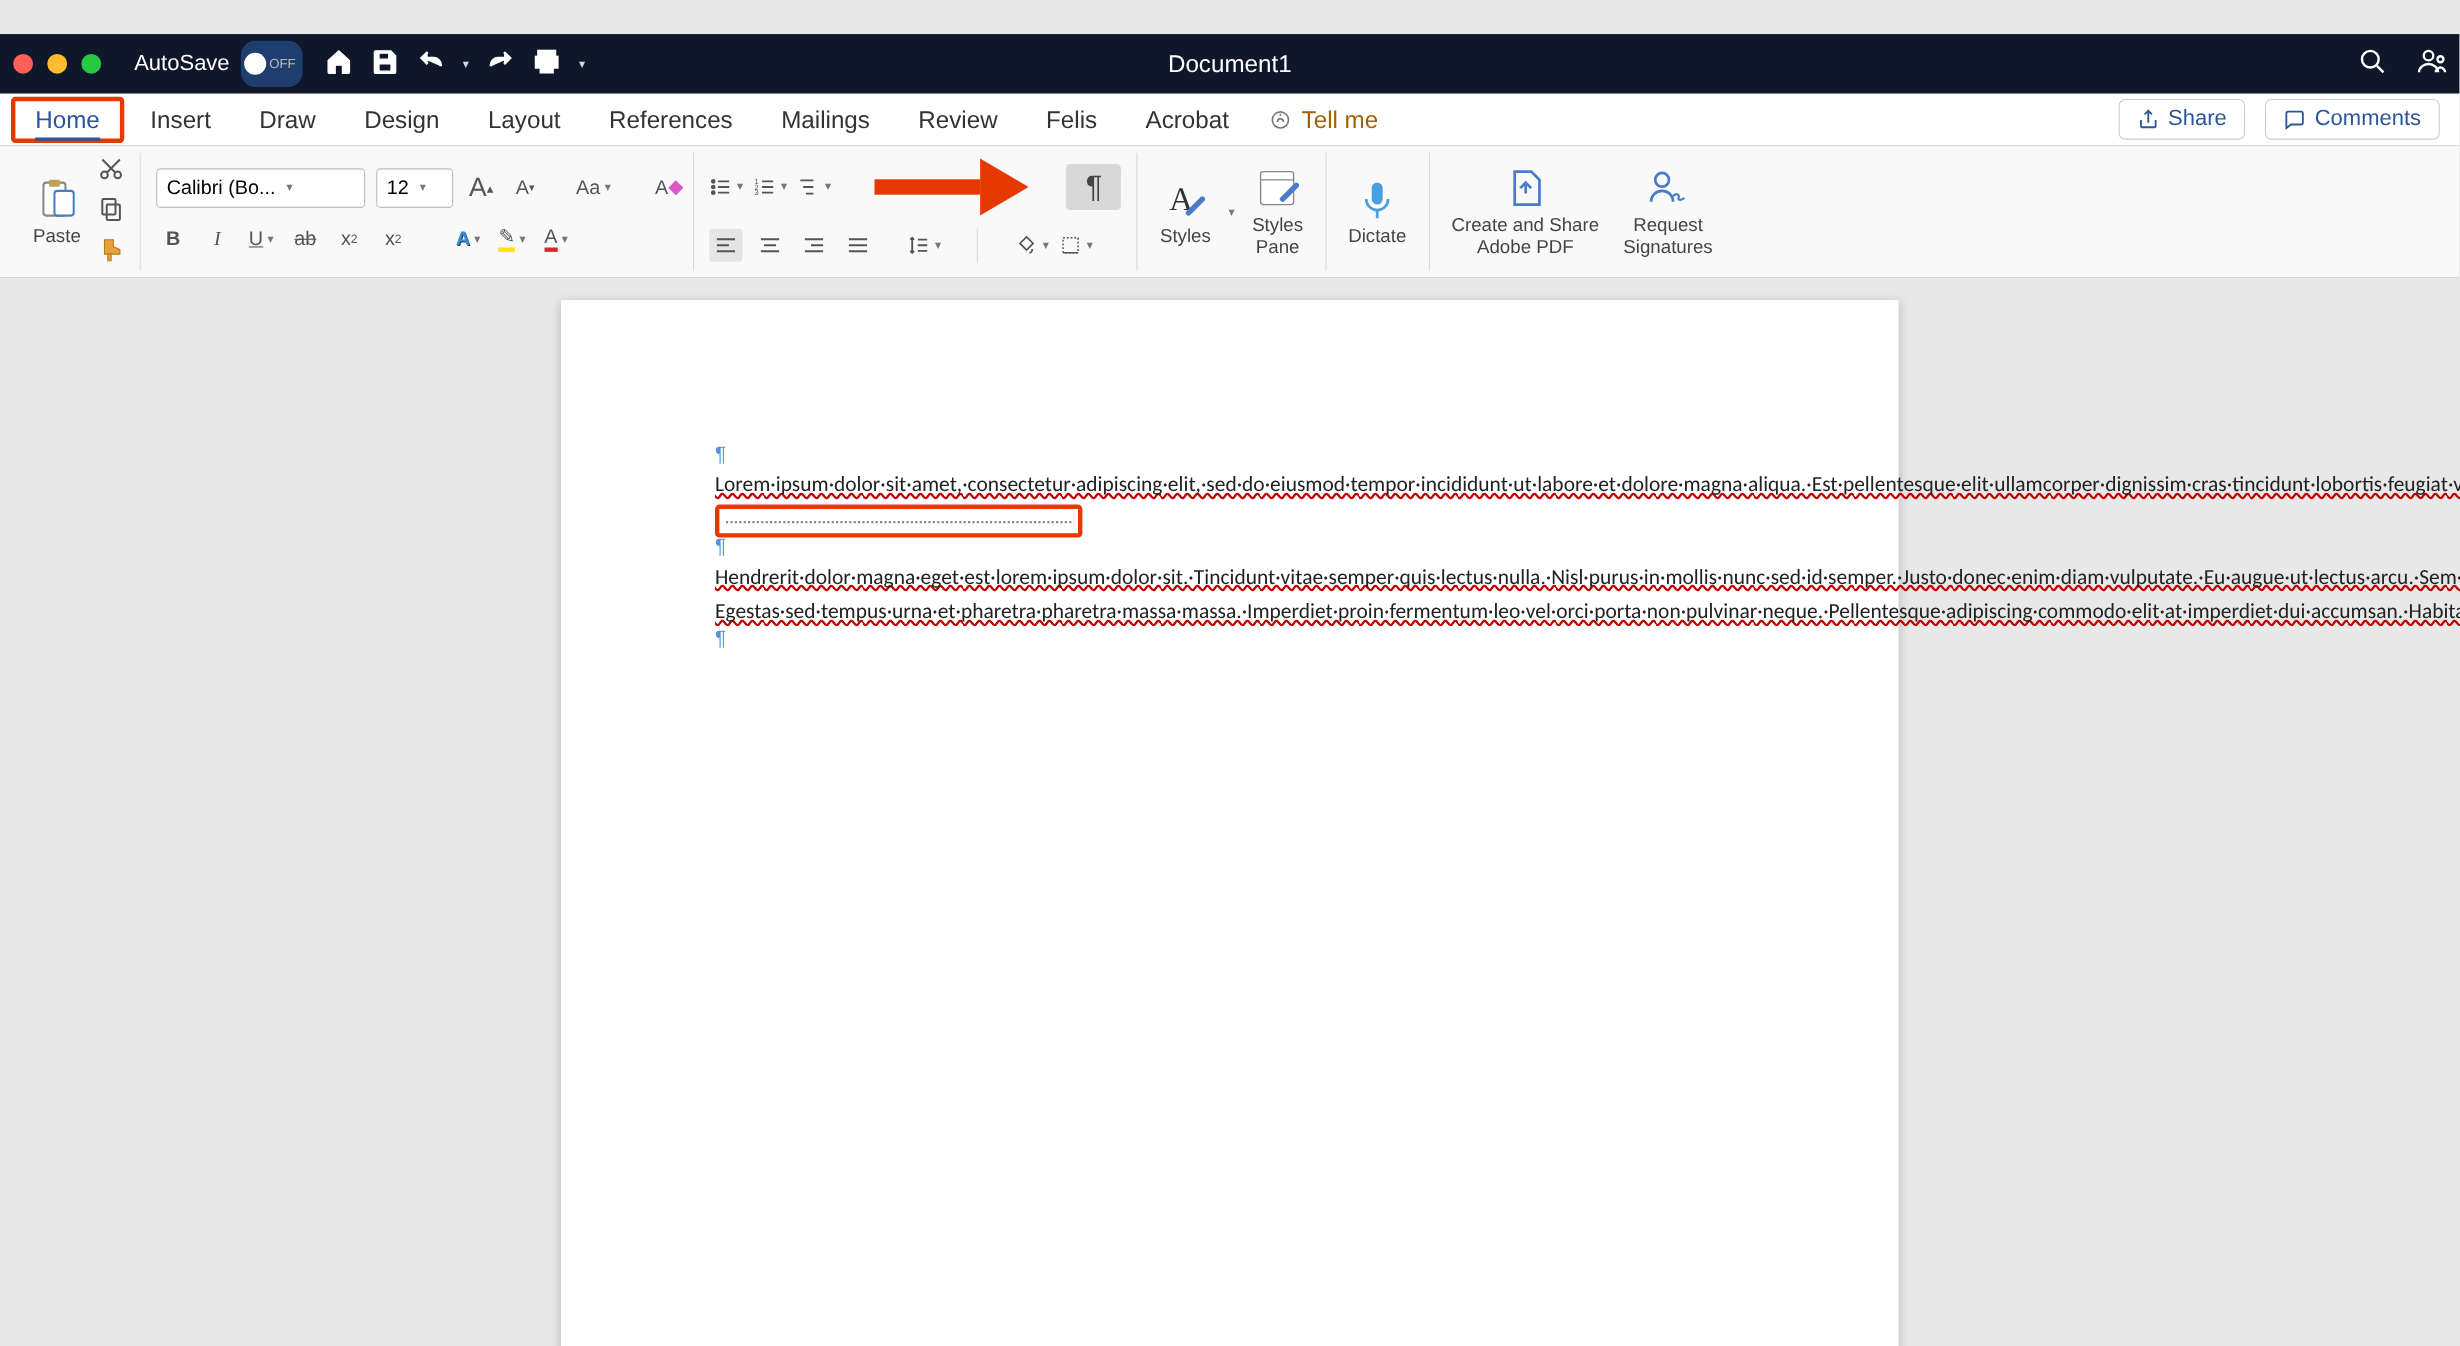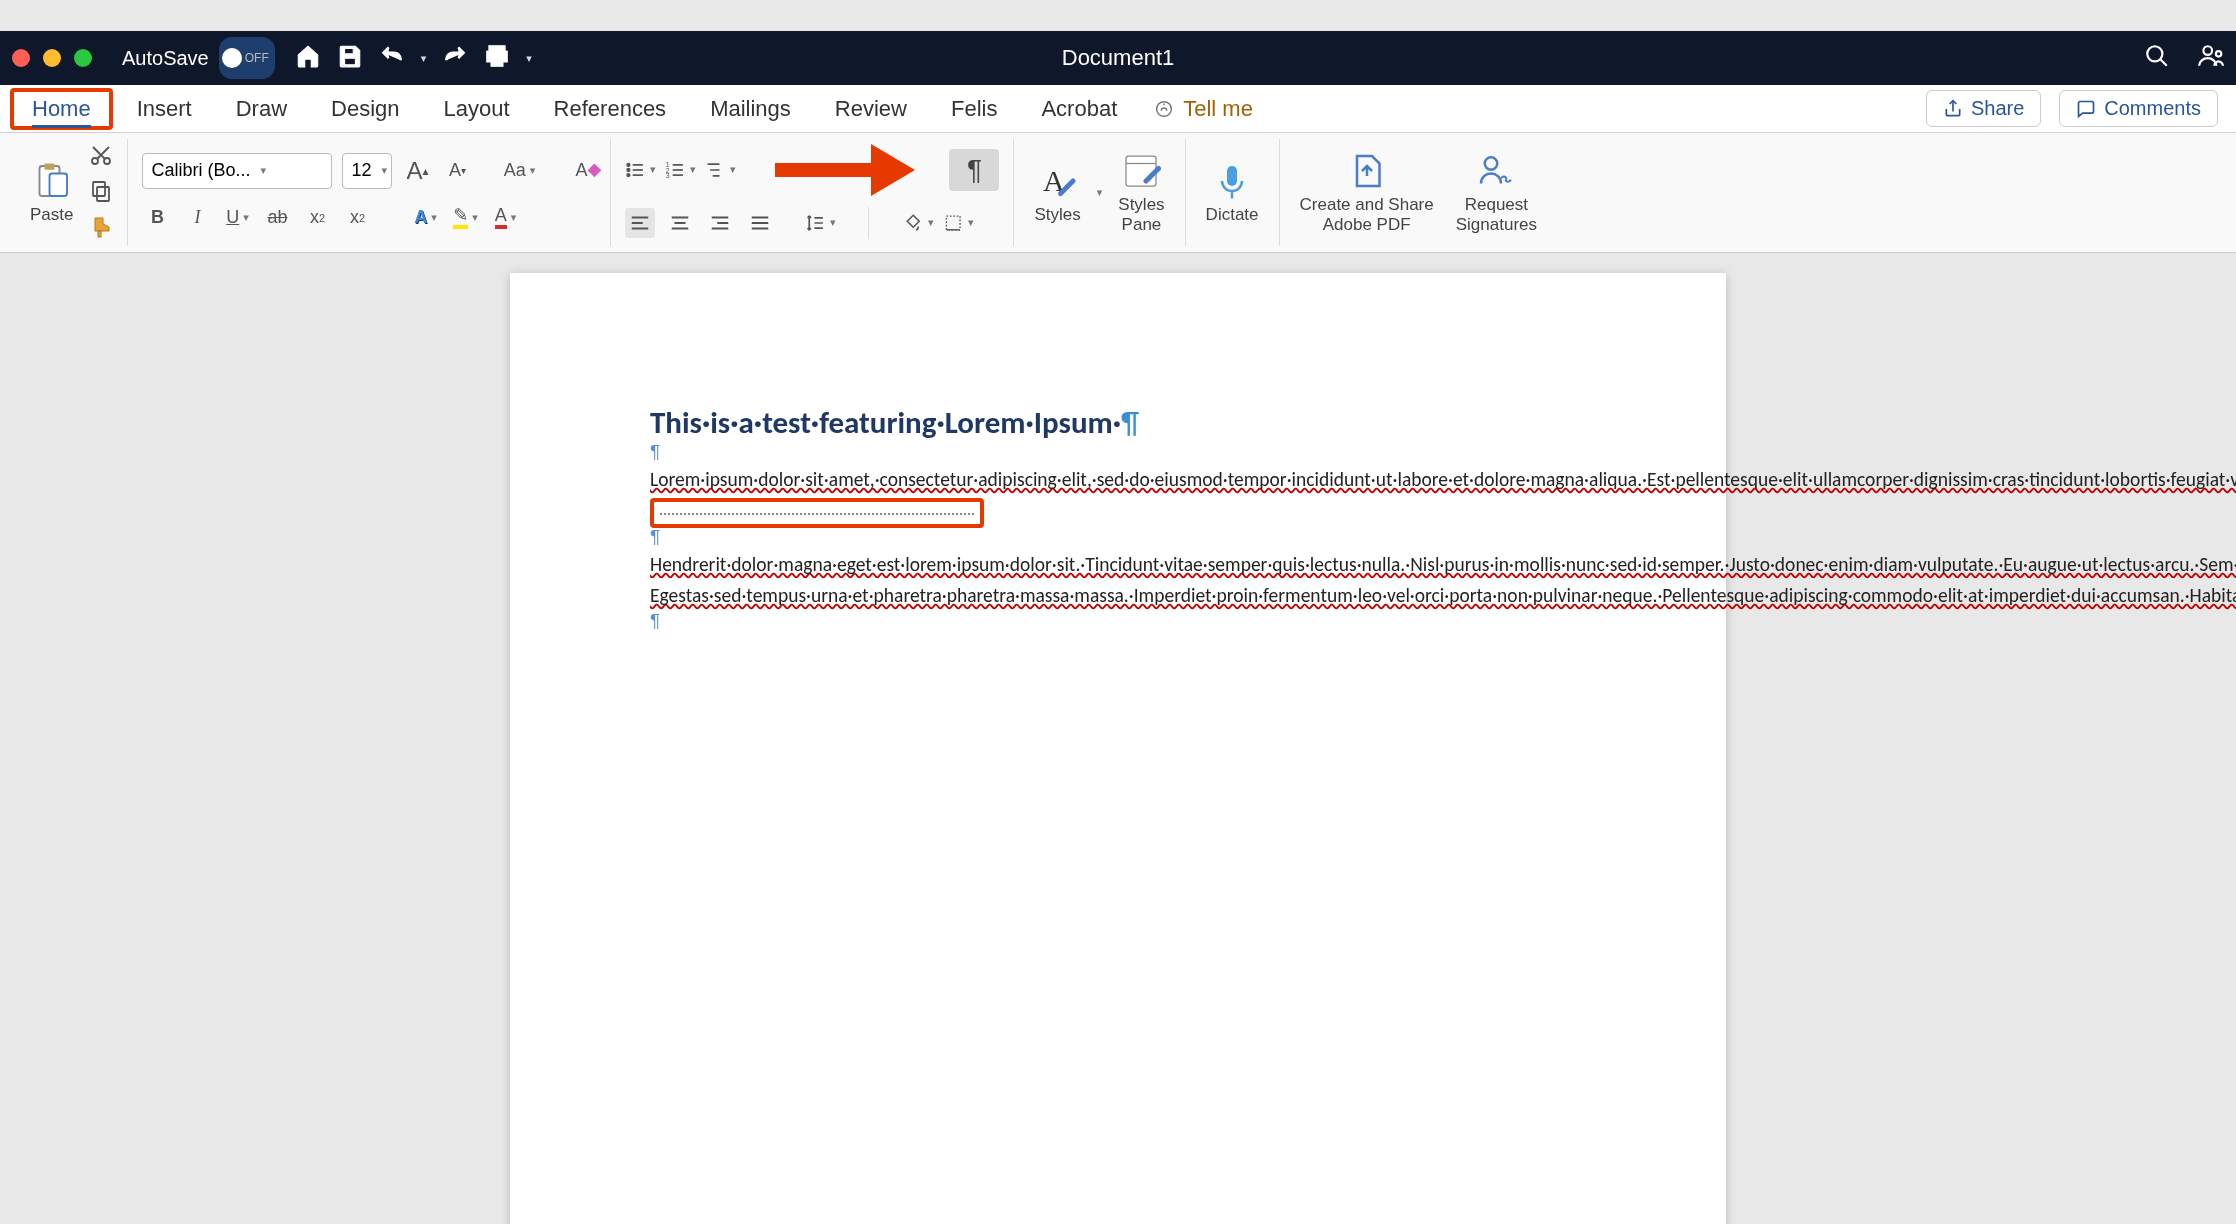--- a/index.html
+++ b/index.html
@@ -93,21 +93,21 @@
   border-right: 1px solid #ddd;
 }
 .ribbon-group:last-child{ border-right:none;}
 .rg-row { display: flex; align-items: center; gap: 10px; }
 
 .btn-big { display:flex; flex-direction:column; align-items:center; gap:4px; font-size:17px; color:#444; padding:0 6px;}
 .btn-big svg { width:40px; height:40px; }
 
 .font-select{ border:1px solid #bbb; background:#fff; height:36px; font-size:18px; padding:0 8px; display:flex; align-items:center; gap:10px; border-radius:4px;}
 .font-select.name{ width:190px;}
-.font-select.size{ width:50px;}
+.font-select.size{ width:70px;}
 .mini-btn{ width:30px; height:30px; display:flex; align-items:center; justify-content:center; color:#555; font-size:18px;}
 .mini-btn svg{ width:22px; height:22px; stroke:#555; fill:none; }
 .caret::after{content:'▾'; font-size:11px; color:#777; margin-left:4px;}
 
 .pilcrow-btn{
   width: 50px; height:42px;
   background:#d8d8d8;
   display:flex; align-items:center; justify-content:center;
   font-size:28px; color:#444;
   border-radius:4px;
@@ -441,21 +441,20 @@
           </svg>
         <span>Request</span>
         <span style="margin-top:-4px;">Signatures</span>
       </div>
     </div>
   </div>
 </div>
 
 <div class="doc-area">
   <div class="page">
-    <h2><span>This·is·a·test·featuring·Lorem·Ipsum·</span><span class="pil">¶</span></h2>
     <div class="empty-pil">¶</div>
     <div class="para">
       <span class="spellwave">Lorem·ipsum·dolor·sit·amet,·consectetur·adipiscing·elit,·sed·do·eiusmod·tempor·incididunt·ut·labore·et·dolore·magna·aliqua.·Est·pellentesque·elit·ullamcorper·dignissim·cras·tincidunt·lobortis·feugiat·vivamus.·Lacus·laoreet·non·curabitur·gravida.·Metus·aliquam·eleifend·mi·in·nulla·posuere.·Dictum·varius·duis·at·consectetur·lorem·donec.·Nisi·est·sit·amet·facilisis.·Mattis·pellentesque·id·nibh·tortor·id·aliquet·lectus·proin·nibh.·Et·netus·et·malesuada·fames.·Egestas·erat·imperdiet·sed·euismod·nisi·porta·lorem.·Neque·laoreet·suspendisse·interdum·consectetur.·Aliquam·sem·et·tortor·consequat·id·porta·nibh·venenatis.·Felis·bibendum·ut·tristique·et·egestas·quis.·Felis·bibendum·ut·tristique·et·egestas.·Mauris·rhoncus·aenean·vel·elit.·Nisi·quis·eleifend·quam·adipiscing·vitae·proin.·Id·ornare·arcu·odio·ut·sem·nulla.</span>
       <span class="redbox-inline"></span>
     </div>
     <div class="empty-pil">¶</div>
     <div class="para">
       <span class="spellwave">Hendrerit·dolor·magna·eget·est·lorem·ipsum·dolor·sit.·Tincidunt·vitae·semper·quis·lectus·nulla.·Nisl·purus·in·mollis·nunc·sed·id·semper.·Justo·donec·enim·diam·vulputate.·Eu·augue·ut·lectus·arcu.·Sem·integer·vitae·justo·eget·magna·fermentum.·A·condimentum·vitae·sapien·pellentesque·habitant·morbi·tristique·senectus.·Venenatis·tellus·in·metus·vulputate·eu.·Turpis·cursus·in·hac·habitasse.·Commodo·quis·imperdiet·massa·tincidunt·nunc.·</span>
     </div>
     <div class="para">

